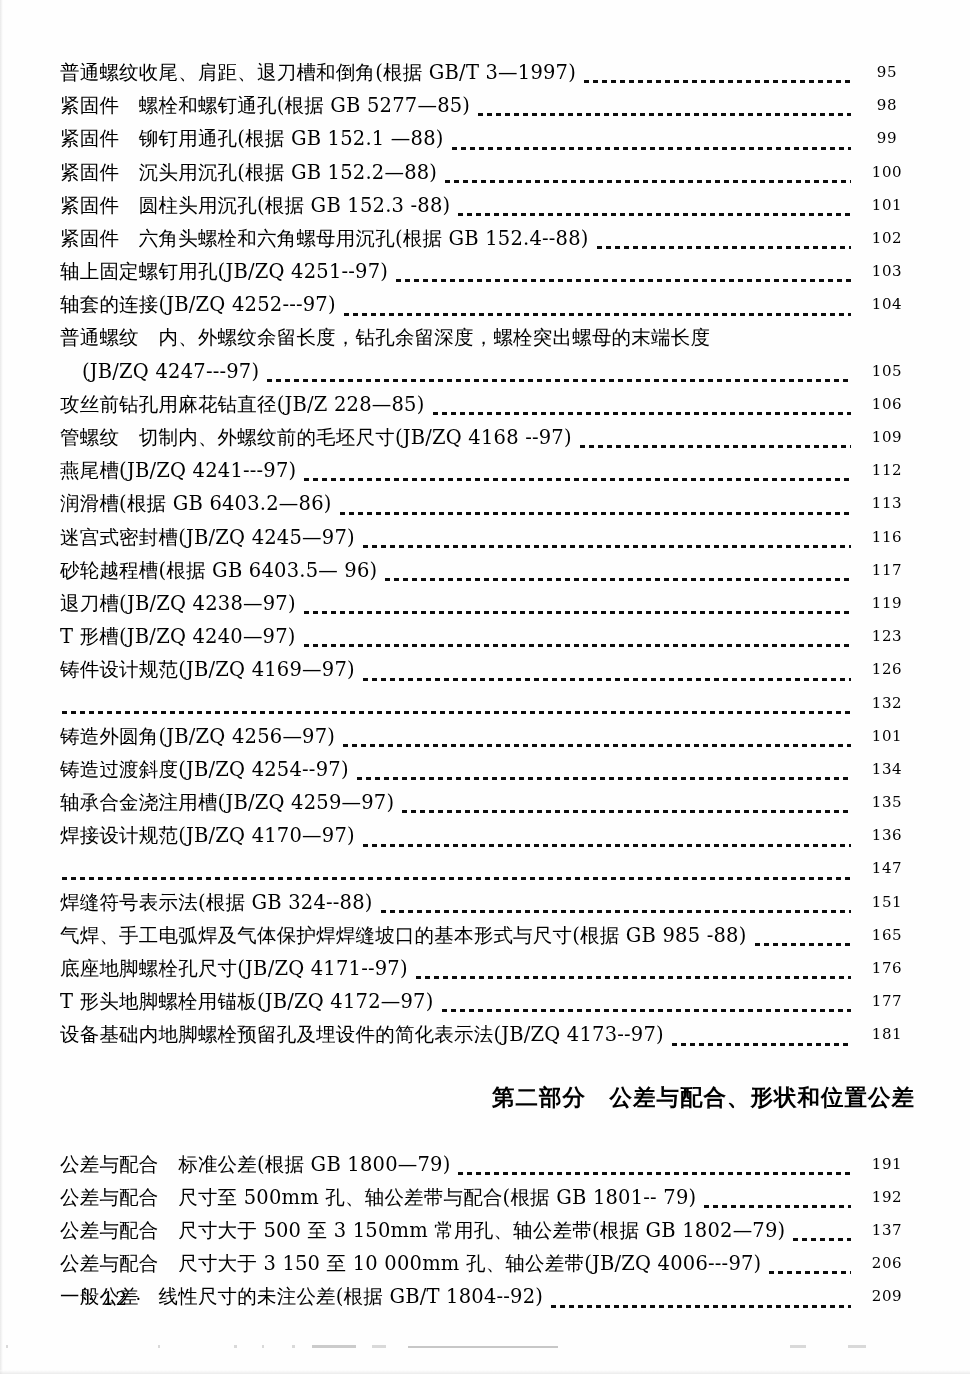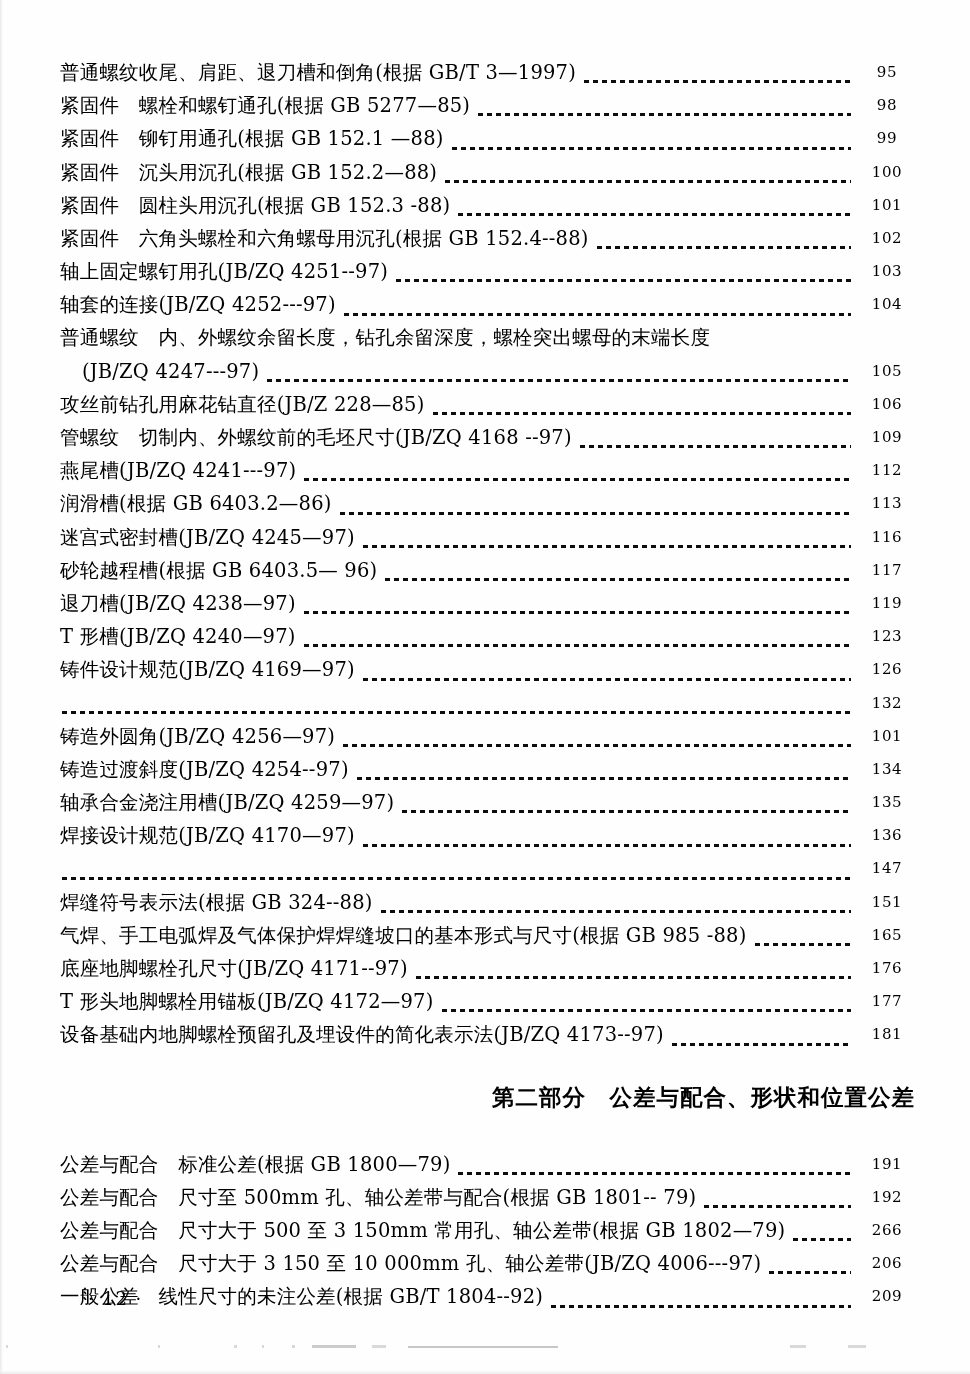--- a/index.html
+++ b/index.html
@@ -310,21 +310,21 @@
           <span class="pnum">191</span>
         </div>
         <div class="entry">
           <span class="etext">公差与配合　尺寸至 500mm 孔、轴公差带与配合(根据 GB 1801-- 79)</span>
           <span class="leader"></span>
           <span class="pnum">192</span>
         </div>
         <div class="entry">
           <span class="etext">公差与配合　尺寸大于 500 至 3 150mm 常用孔、轴公差带(根据 GB 1802—79)</span>
           <span class="leader"></span>
-          <span class="pnum">266</span>
+          <span class="pnum">137</span>
         </div>
         <div class="entry">
           <span class="etext">公差与配合　尺寸大于 3 150 至 10 000mm 孔、轴公差带(JB/ZQ 4006---97)</span>
           <span class="leader"></span>
           <span class="pnum">206</span>
         </div>
         <div class="entry">
           <span class="etext">一般公差　线性尺寸的未注公差(根据 GB/T 1804--92)</span>
           <span class="leader"></span>
           <span class="pnum">209</span>

